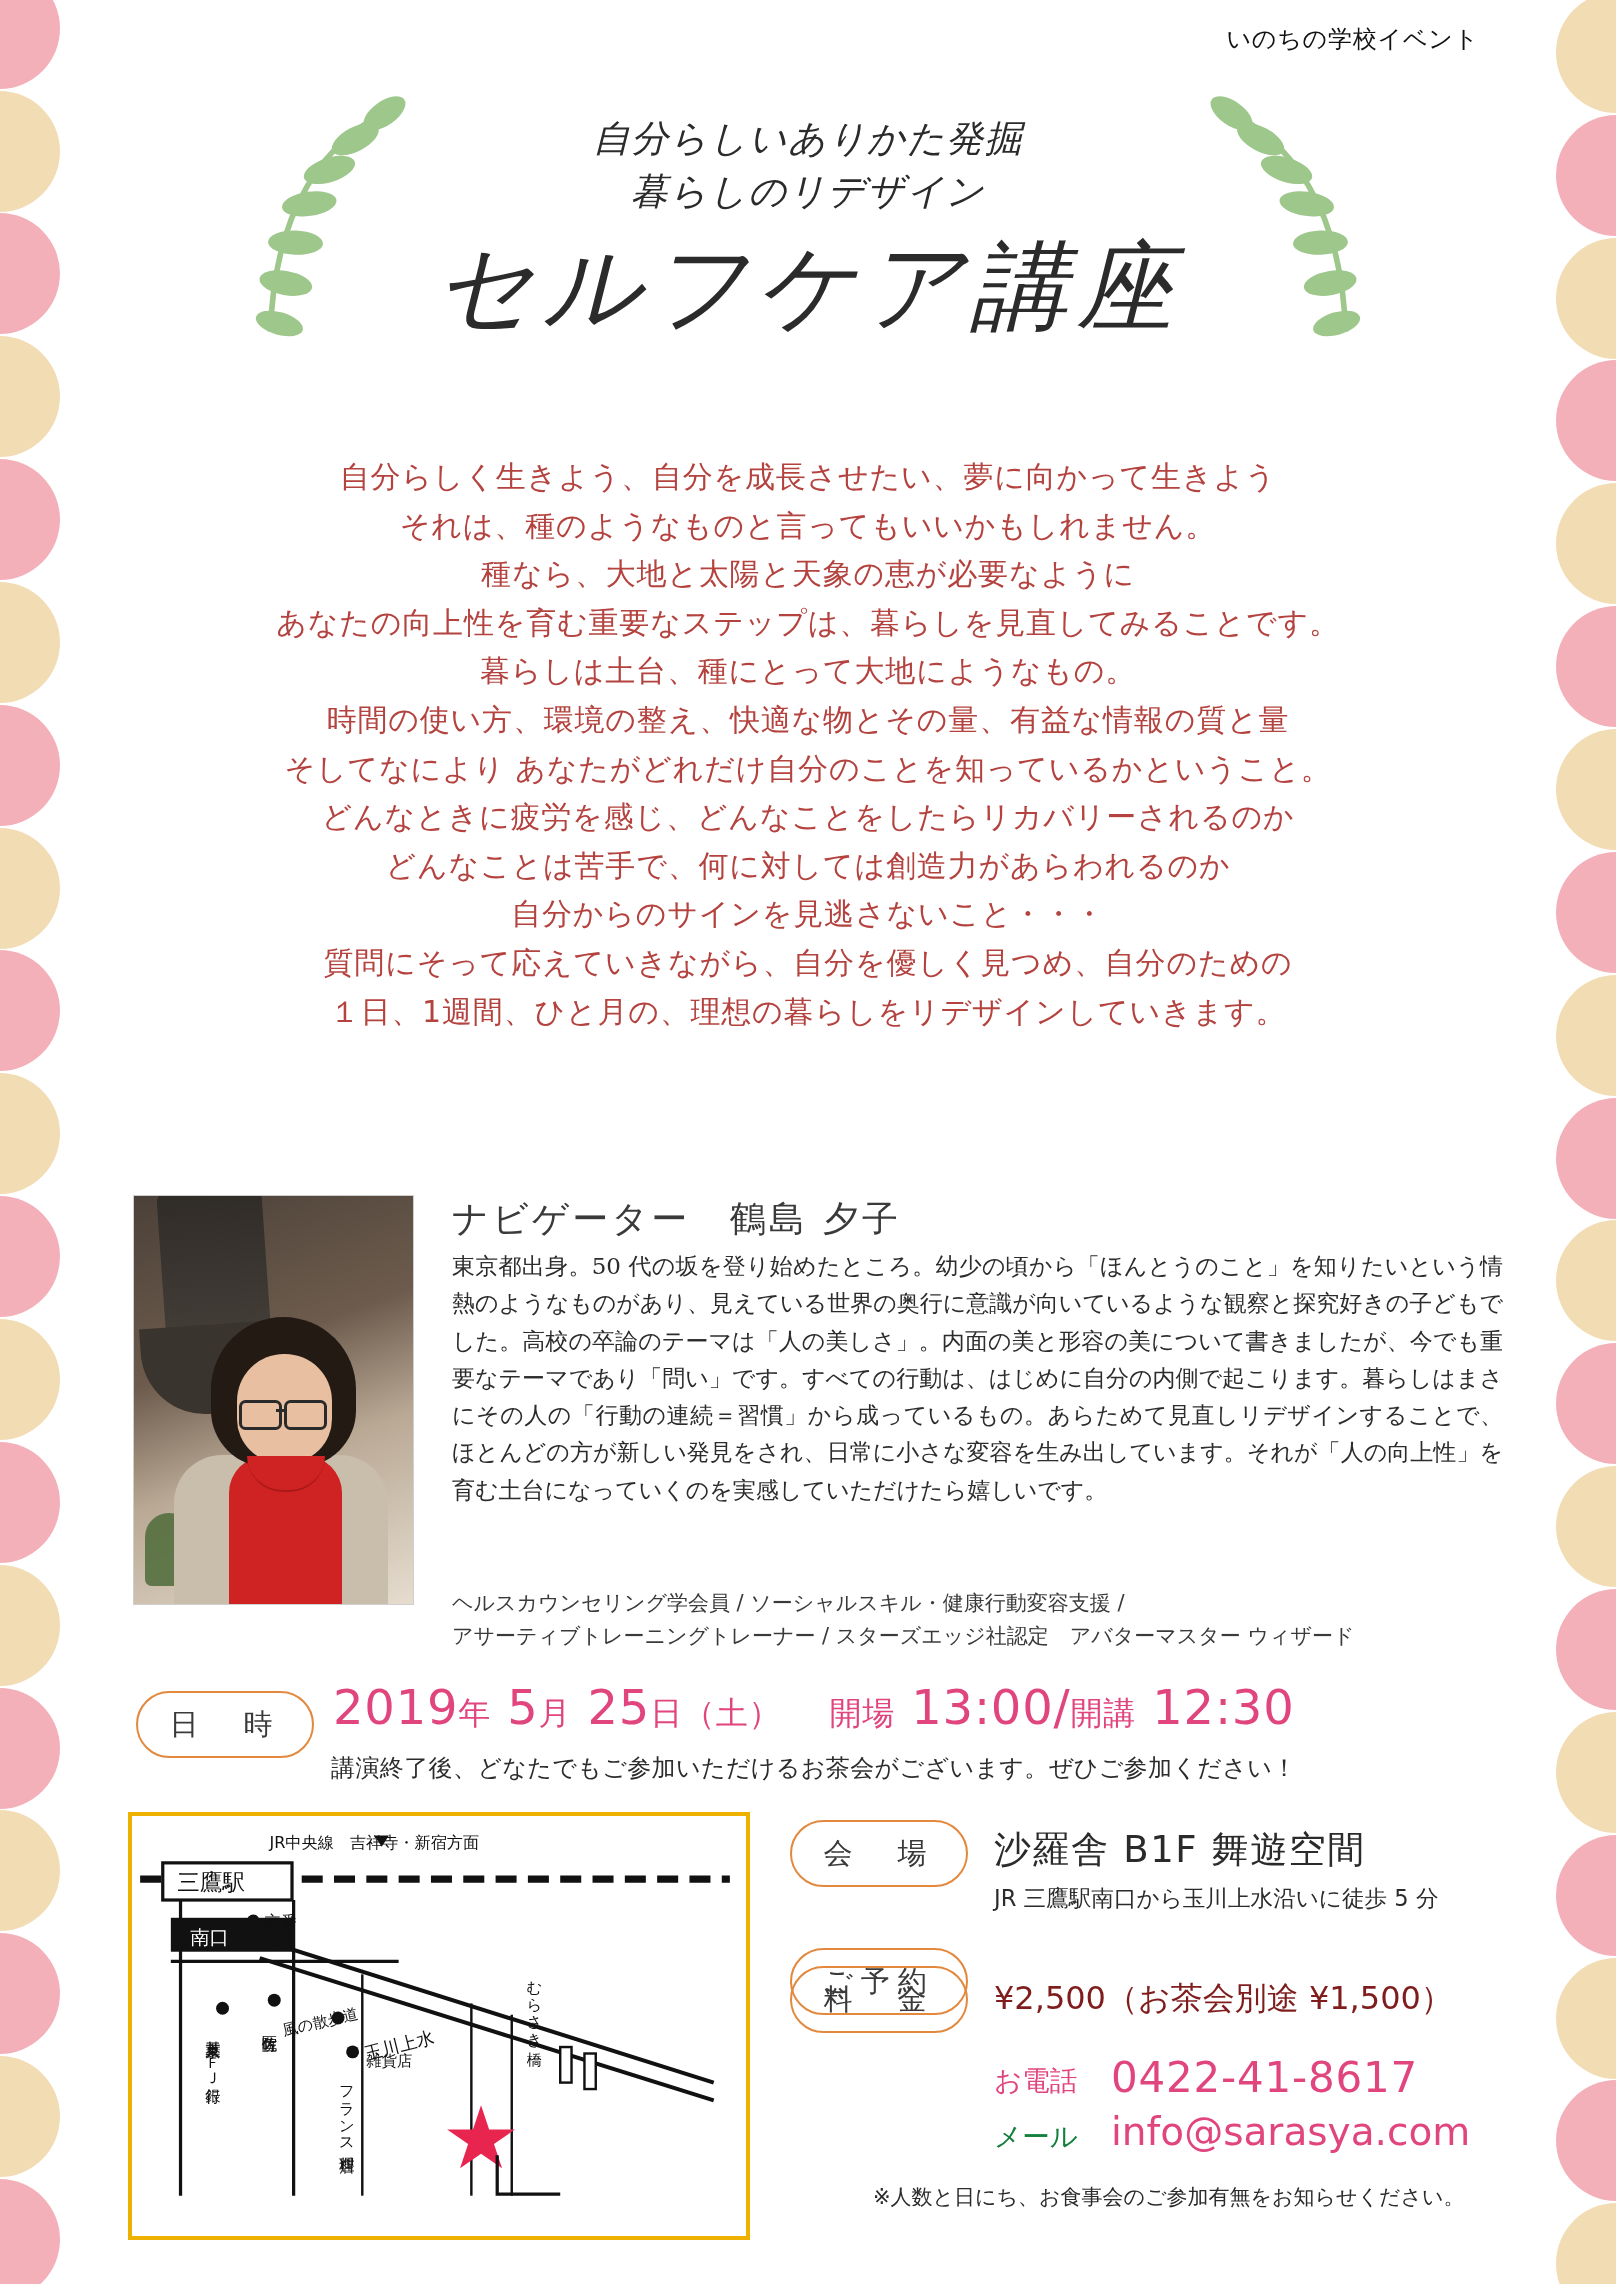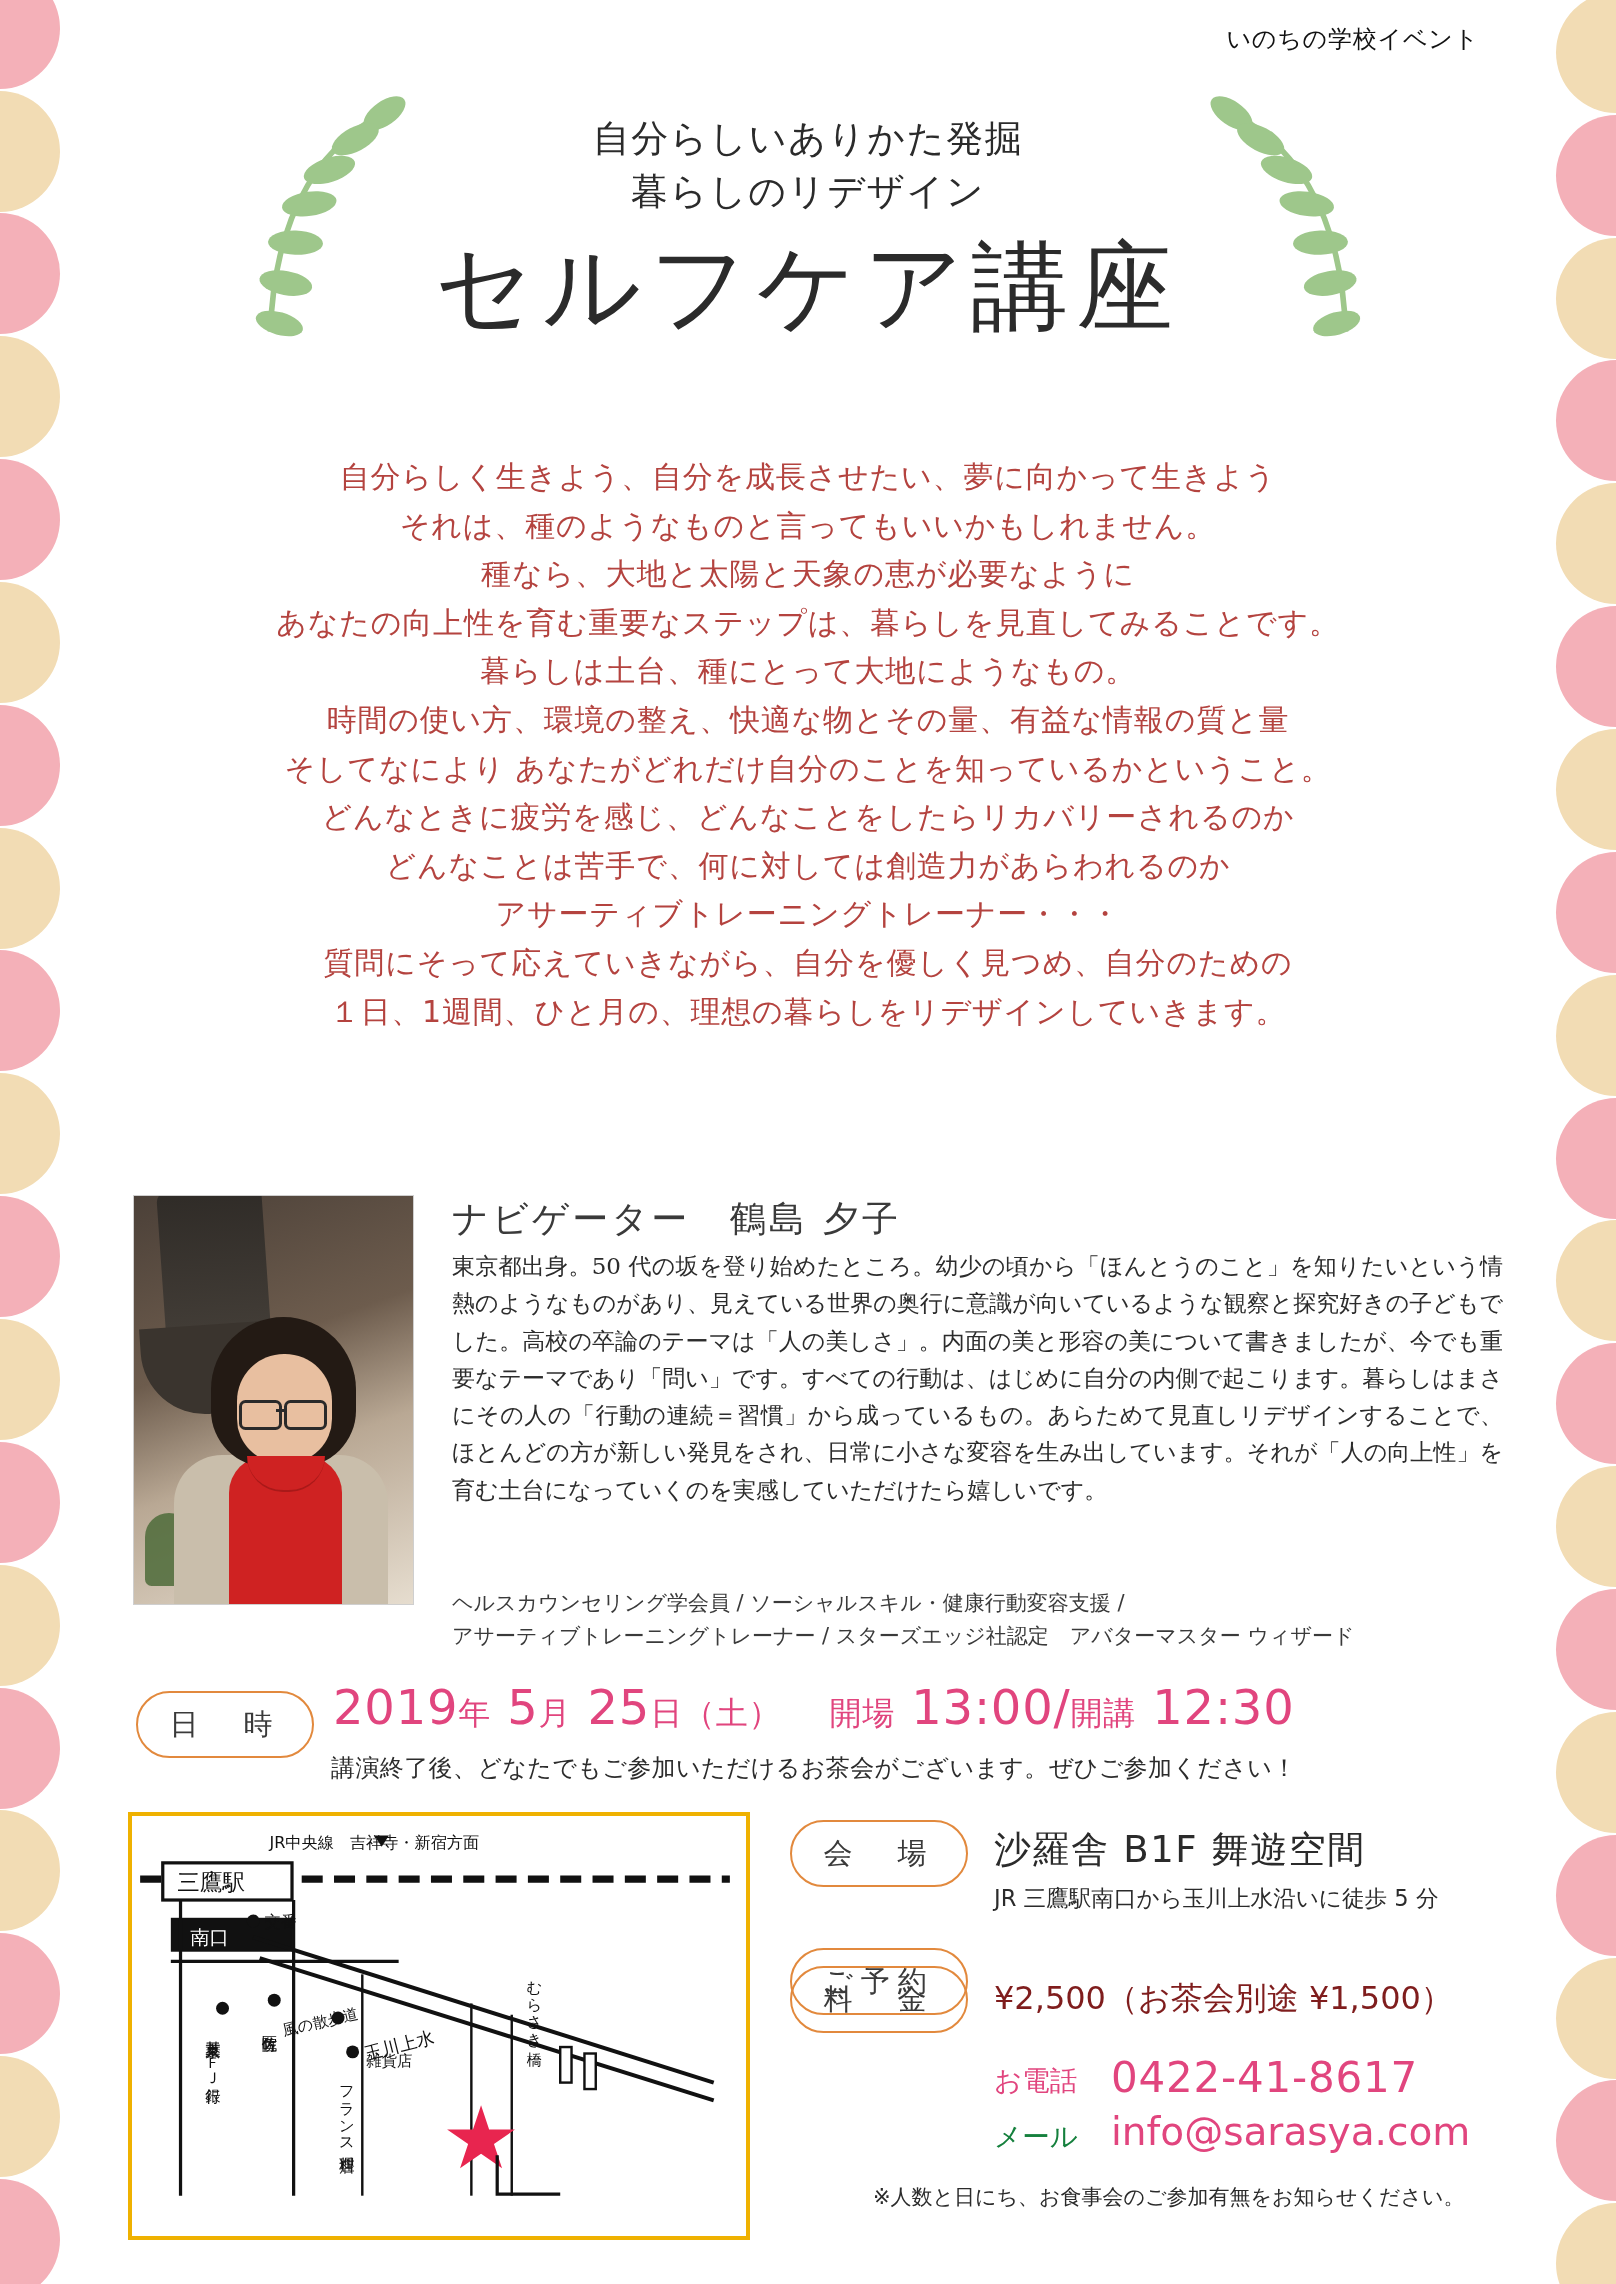--- a/index.html
+++ b/index.html
@@ -18,21 +18,21 @@
   .dots.left .dot{left:-61px;}
   .dots.right .dot{right:-61px;}
 
   
   .event-tag{
     position:absolute;top:22.6px;right:137px;
     font-size:24px;color:#111;letter-spacing:0.8px;
   }
 
   .title-block{
-    position:absolute;top:113px;left:0;width:1616px;text-align:center;
+    position:absolute;top:113px;left:0;width:1616px;text-align:center;font-style:italic;
   }
   .sub1,.sub2{
     font-size:37px;color:#2b2b2b;line-height:1.42;letter-spacing:1.6px;
   }
   .main-title{
     margin-top:4.8px;
     font-size:97px;color:#2b2b2b;letter-spacing:8px;
     font-weight:400;
   }
 
@@ -211,21 +211,21 @@
 <div class="lead" id="lead">
     <div>自分らしく生きよう、自分を成長させたい、夢に向かって生きよう</div>
     <div>それは、種のようなものと言ってもいいかもしれません。</div>
     <div>種なら、大地と太陽と天象の恵が必要なように</div>
     <div>あなたの向上性を育む重要なステップは、暮らしを見直してみることです。</div>
     <div>暮らしは土台、種にとって大地にようなもの。</div>
     <div>時間の使い方、環境の整え、快適な物とその量、有益な情報の質と量</div>
     <div>そしてなにより あなたがどれだけ自分のことを知っているかということ。</div>
     <div>どんなときに疲労を感じ、どんなことをしたらリカバリーされるのか</div>
     <div>どんなことは苦手で、何に対しては創造力があらわれるのか</div>
-    <div>アサーティブトレーニングトレーナー・・・</div>
+    <div>自分からのサインを見逃さないこと・・・</div>
     <div>質問にそって応えていきながら、自分を優しく見つめ、自分のための</div>
     <div>１日、1週間、ひと月の、理想の暮らしをリデザインしていきます。</div>
   </div>
 
 <div class="nav-wrap">
   <div class="nav-photo">
     <div class="ph-lamp"></div>
       <div class="ph-lamp-shade"></div>
     <div class="ph-plant"></div>
     <div class="ph-body"></div>

